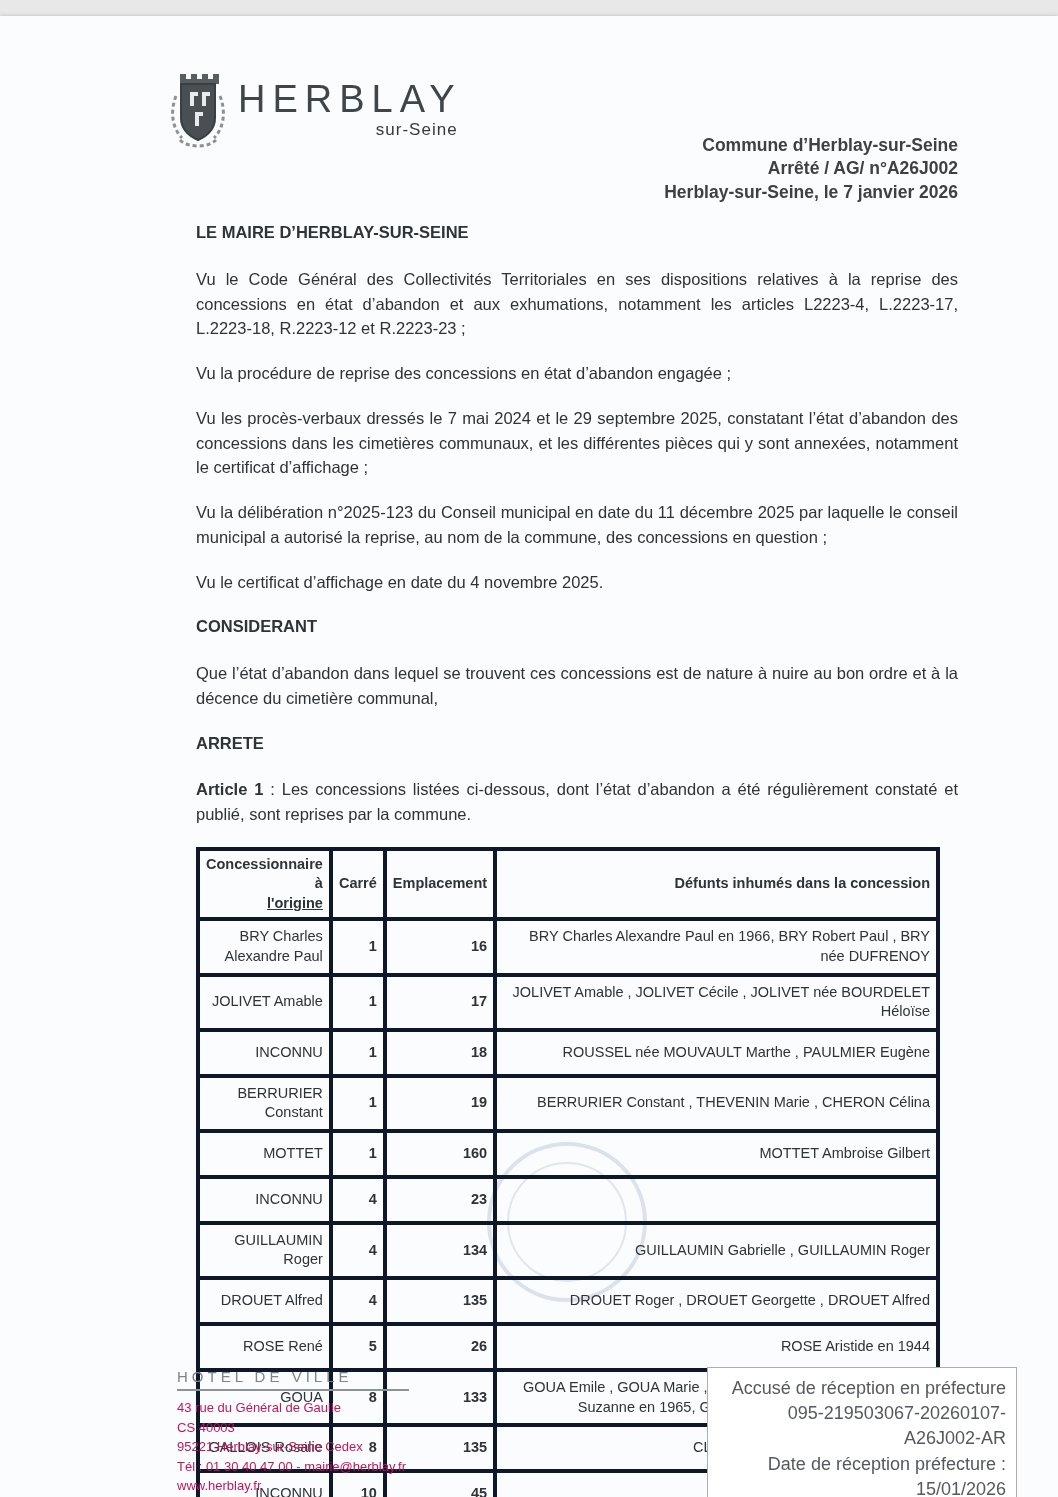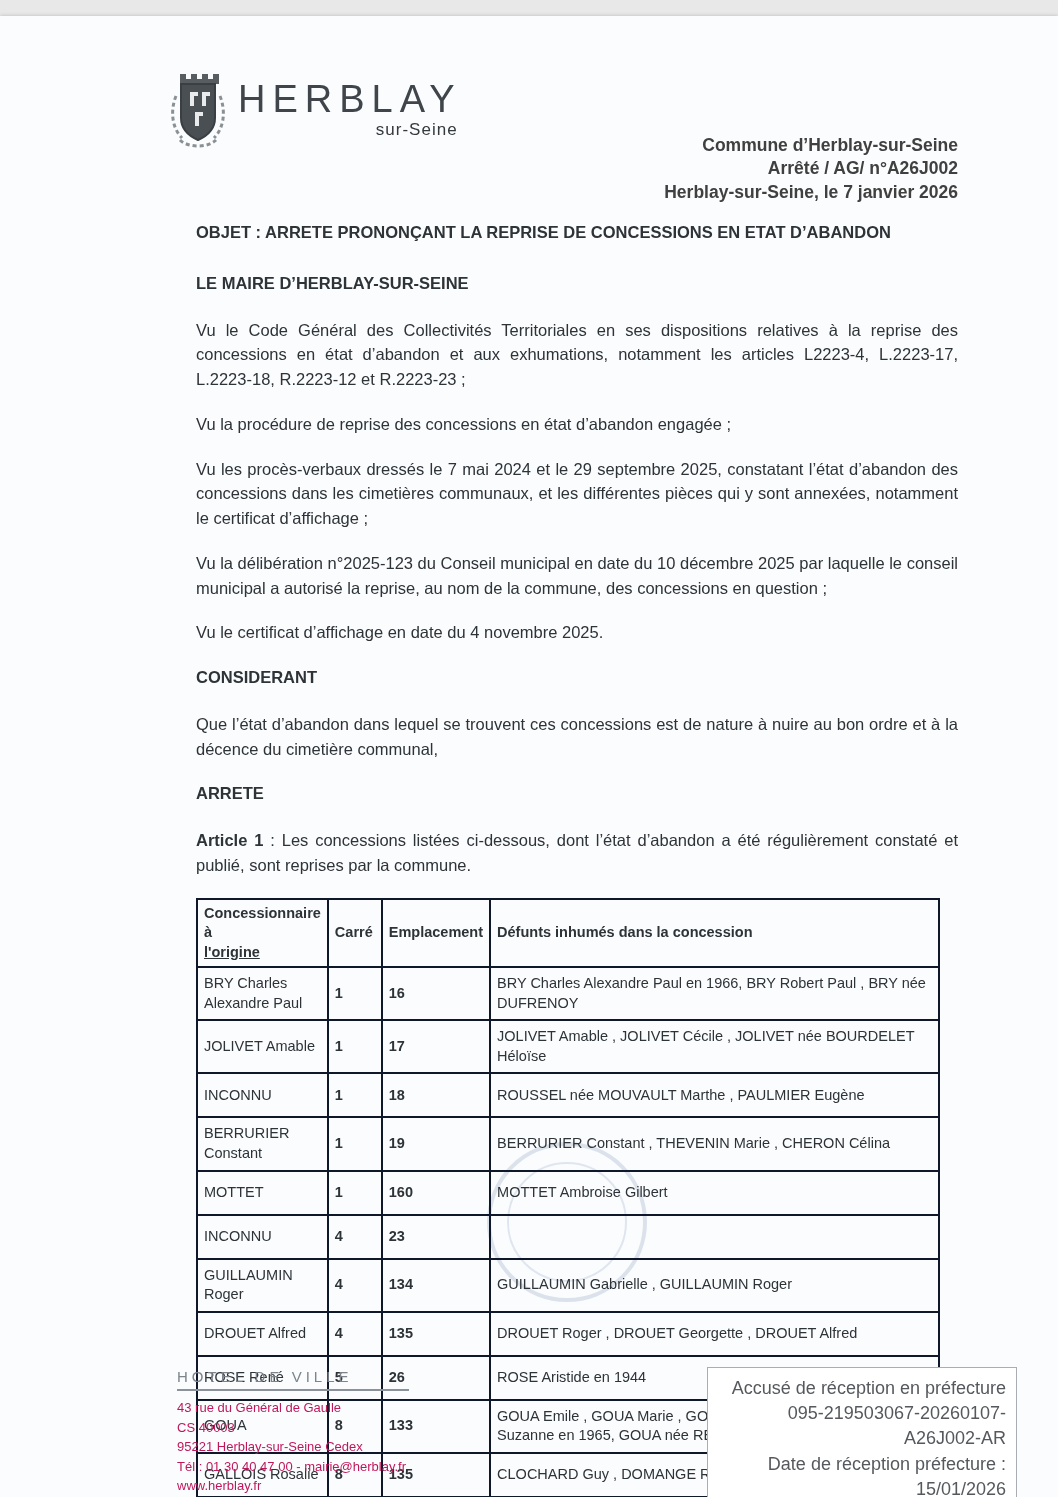--- a/index.html
+++ b/index.html
@@ -27,21 +27,21 @@
   
   .content{position:absolute;left:196px;top:204px;width:762px;font-size:16.5px;z-index:1;}
   .content p{margin:0 0 20px;line-height:1.5;text-align:justify;}
   .b{font-weight:bold;}
   .objet{font-weight:bold;margin-bottom:26px !important;text-align:left !important;}
   .maire{font-weight:bold;margin-bottom:22px !important;text-align:left !important;}
   .section-head{font-weight:bold;margin-bottom:22px !important;text-align:left !important;}
   
   table.concessions{border-collapse:collapse;width:744px;margin-top:8px;background:transparent;}
   table.concessions th,table.concessions td{
-    border:2px solid #0f172a;text-align:left;vertical-align:middle;
+    border:4px solid #0f172a;text-align:right;vertical-align:middle;
     font-size:14.5px;line-height:1.35;padding:6px 6px;
   }
   table.concessions th{font-weight:bold;padding:4px 6px;}
   table.concessions td{height:30px;}
   td.num{font-weight:600;}
   .u{text-decoration:underline;}
   .col-a{width:128px;}.col-b{width:54px;}.col-c{width:100px;}.col-d{width:462px;}
   
   .stamp{
     position:absolute;left:487px;top:1126px;width:152px;height:152px;z-index:0;
@@ -92,26 +92,25 @@
 
   <div class="doc-ref">
     <div>Commune d’Herblay-sur-Seine</div>
     <div>Arrêté / AG/ n°A26J002</div>
     <div>Herblay-sur-Seine, le 7 janvier 2026</div>
   </div>
 
   <div class="stamp"></div>
 
   <div class="content">
-    <p class="objet">OBJET : ARRETE PRONONÇANT LA REPRISE DE CONCESSIONS EN ETAT D’ABANDON</p>
     <p class="maire">LE MAIRE D’HERBLAY-SUR-SEINE</p>
     <p>Vu le Code Général des Collectivités Territoriales en ses dispositions relatives à la reprise des concessions en état d’abandon et aux exhumations, notamment les articles L2223-4, L.2223-17, L.2223-18, R.2223-12 et R.2223-23 ;</p>
     <p>Vu la procédure de reprise des concessions en état d’abandon engagée ;</p>
     <p>Vu les procès-verbaux dressés le 7 mai 2024 et le 29 septembre 2025, constatant l’état d’abandon des concessions dans les cimetières communaux, et les différentes pièces qui y sont annexées, notamment le certificat d’affichage ;</p>
-    <p>Vu la délibération n°2025-123 du Conseil municipal en date du 10 décembre 2025 par laquelle le conseil municipal a autorisé la reprise, au nom de la commune, des concessions en question ;</p>
+    <p>Vu la délibération n°2025-123 du Conseil municipal en date du 11 décembre 2025 par laquelle le conseil municipal a autorisé la reprise, au nom de la commune, des concessions en question ;</p>
     <p>Vu le certificat d’affichage en date du 4 novembre 2025.</p>
     <p class="section-head">CONSIDERANT</p>
     <p>Que l’état d’abandon dans lequel se trouvent ces concessions est de nature à nuire au bon ordre et à la décence du cimetière communal,</p>
     <p class="section-head">ARRETE</p>
     <p><span class="b">Article 1</span><span> : Les concessions listées ci-dessous, dont l’état d’abandon a été régulièrement constaté et publié, sont reprises par la commune.</span></p>
 
     <table class="concessions">
       <colgroup>
         <col class="col-a">
           <col class="col-b">

